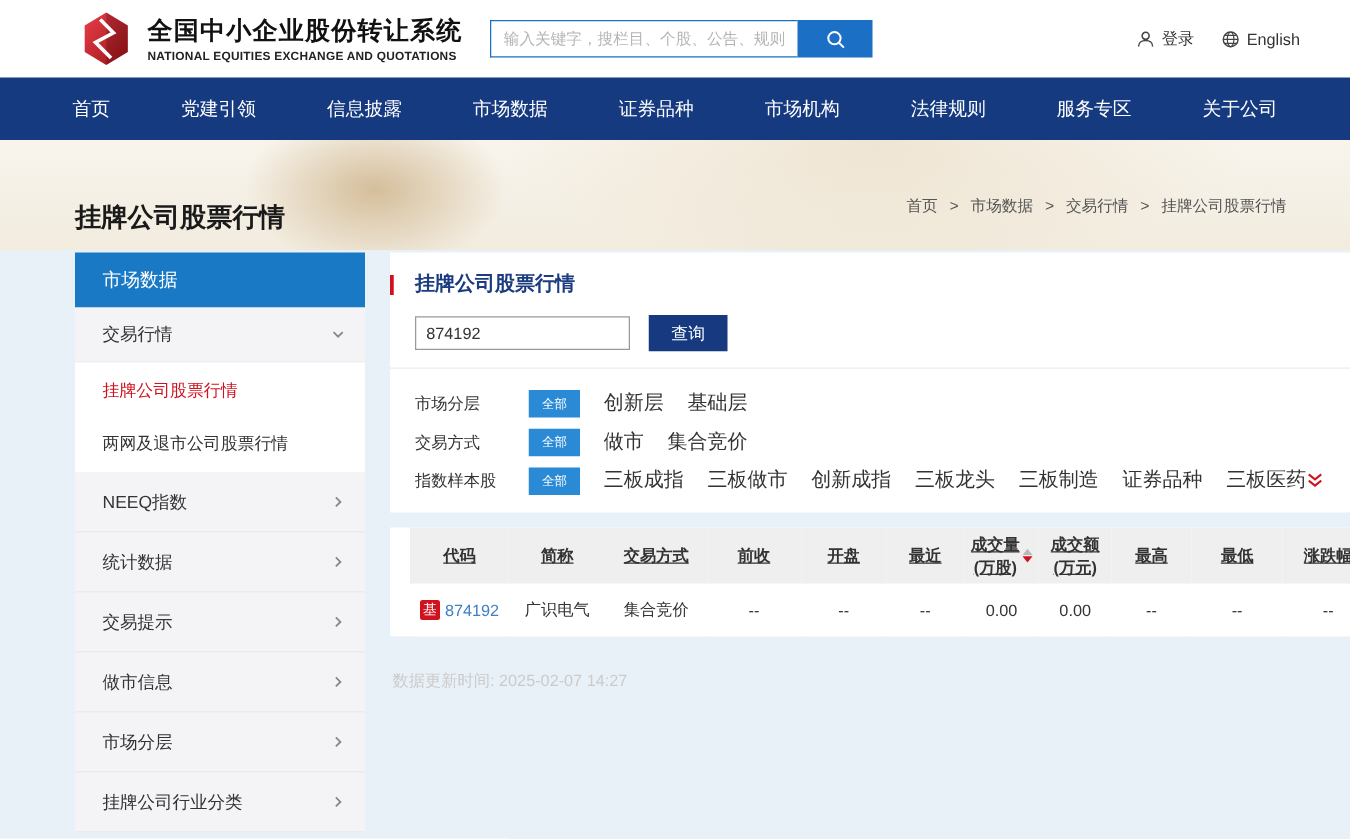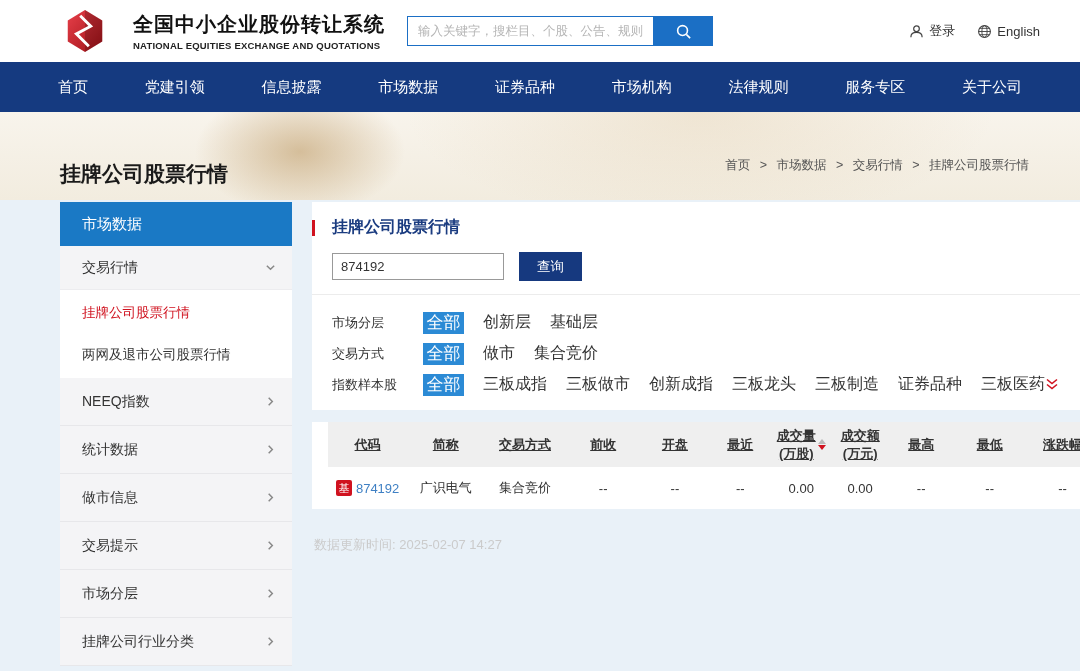--- a/index.html
+++ b/index.html
@@ -3,21 +3,21 @@
 <meta charset="utf-8">
 <style>
   * { margin:0; padding:0; box-sizing:border-box; }
   html,body { width:1080px; height:671px; overflow:hidden; background:#fff;
     font-family:"Liberation Sans","DejaVu Sans",sans-serif; color:#333; }
   .page { width:1080px; height:671px; display:flex; flex-direction:column; }
 
   
   .top-header { height:62px; background:#fff; display:flex; align-items:center;
     padding:0 40px 0 62px; flex:0 0 auto; }
-  .logo-group { display:flex; align-items:center; gap:25px; }
+  .logo-group { display:flex; align-items:center; gap:10px; }
   .logo-text .cn { font-size:20px; font-weight:bold; color:#111; letter-spacing:1px; }
   .logo-text .en { font-size:9.5px; color:#222; letter-spacing:.2px; margin-top:2px; font-weight:bold; }
   .search-box { display:flex; margin-left:22px; height:30px; }
   .search-box input { width:246px; height:30px; border:1px solid #1b6fc5; border-right:none;
     padding:0 10px; font-size:12.5px; color:#333; outline:none; }
   .search-box input::placeholder { color:#b5b5b5; }
   .search-btn { width:60px; height:30px; background:#1b6fc5; border:none; cursor:pointer;
     display:flex; align-items:center; justify-content:center; }
   .top-links { margin-left:auto; display:flex; align-items:center; gap:22px; }
   .top-link { display:flex; align-items:center; gap:5px; font-size:13px; color:#333;
@@ -69,21 +69,21 @@
   .card-title h2 { font-size:16px; font-weight:bold; color:#1b3c80; margin-left:17px; }
   .search-row { margin:14px 0 13px 20px; display:flex; align-items:center; }
   .search-row input { width:172px; height:27px; border:1px solid #999; padding:0 8px;
     font-size:13px; color:#333; outline:none; }
   .query-btn { width:63px; height:29px; margin-left:15px; background:#16397f; color:#fff;
     border:none; font-size:13.5px; cursor:pointer; }
   .divider { border-top:1px solid #ececec; }
   .filters { padding:12px 20px 10px 20px; }
   .filter-row { height:31px; display:flex; align-items:center; }
   .filter-label { width:91px; font-size:13px; color:#333; flex:0 0 auto; }
-  .filter-active { width:41px; height:22px; background:#2b8ad5; color:#fff; font-size:17px;
+  .filter-active { width:41px; height:22px; background:#2b8ad5; color:#fff; font-size:10px;
     display:flex; align-items:center; justify-content:center; cursor:pointer; flex:0 0 auto; }
   .opt { margin-left:19px; font-size:16px; color:#333; cursor:pointer; white-space:nowrap; }
   .expand-icon { margin-left:auto; margin-right:4px; cursor:pointer; line-height:0; }
 
   
   .table-card { margin-top:12px; }
   table { width:100%; border-collapse:collapse; table-layout:fixed;margin-left:16px; }
   thead th { background:#efefef; height:45px; font-size:13px; color:#333; font-weight:bold;
     text-align:center; vertical-align:middle; }
   thead th .hd { text-decoration:underline; white-space:pre-line; line-height:1.35; cursor:pointer; }
@@ -218,29 +218,29 @@
       </div>
       <div class="sb-item">
         <span>统计数据</span>
         <span style="line-height:0;">
           <svg width="11" height="11" viewBox="0 0 12 12">
               <polyline class="chev" points="4,2 8,6 4,10"></polyline>
             </svg>
         </span>
       </div>
       <div class="sb-item">
+        <span>交易提示</span>
+        <span style="line-height:0;">
+          <svg width="11" height="11" viewBox="0 0 12 12">
+              <polyline class="chev" points="4,2 8,6 4,10"></polyline>
+            </svg>
+        </span>
+      </div>
+      <div class="sb-item">
         <span>做市信息</span>
-        <span style="line-height:0;">
-          <svg width="11" height="11" viewBox="0 0 12 12">
-              <polyline class="chev" points="4,2 8,6 4,10"></polyline>
-            </svg>
-        </span>
-      </div>
-      <div class="sb-item">
-        <span>交易提示</span>
         <span style="line-height:0;">
           <svg width="11" height="11" viewBox="0 0 12 12">
               <polyline class="chev" points="4,2 8,6 4,10"></polyline>
             </svg>
         </span>
       </div>
       <div class="sb-item">
         <span>市场分层</span>
         <span style="line-height:0;">
           <svg width="11" height="11" viewBox="0 0 12 12">

